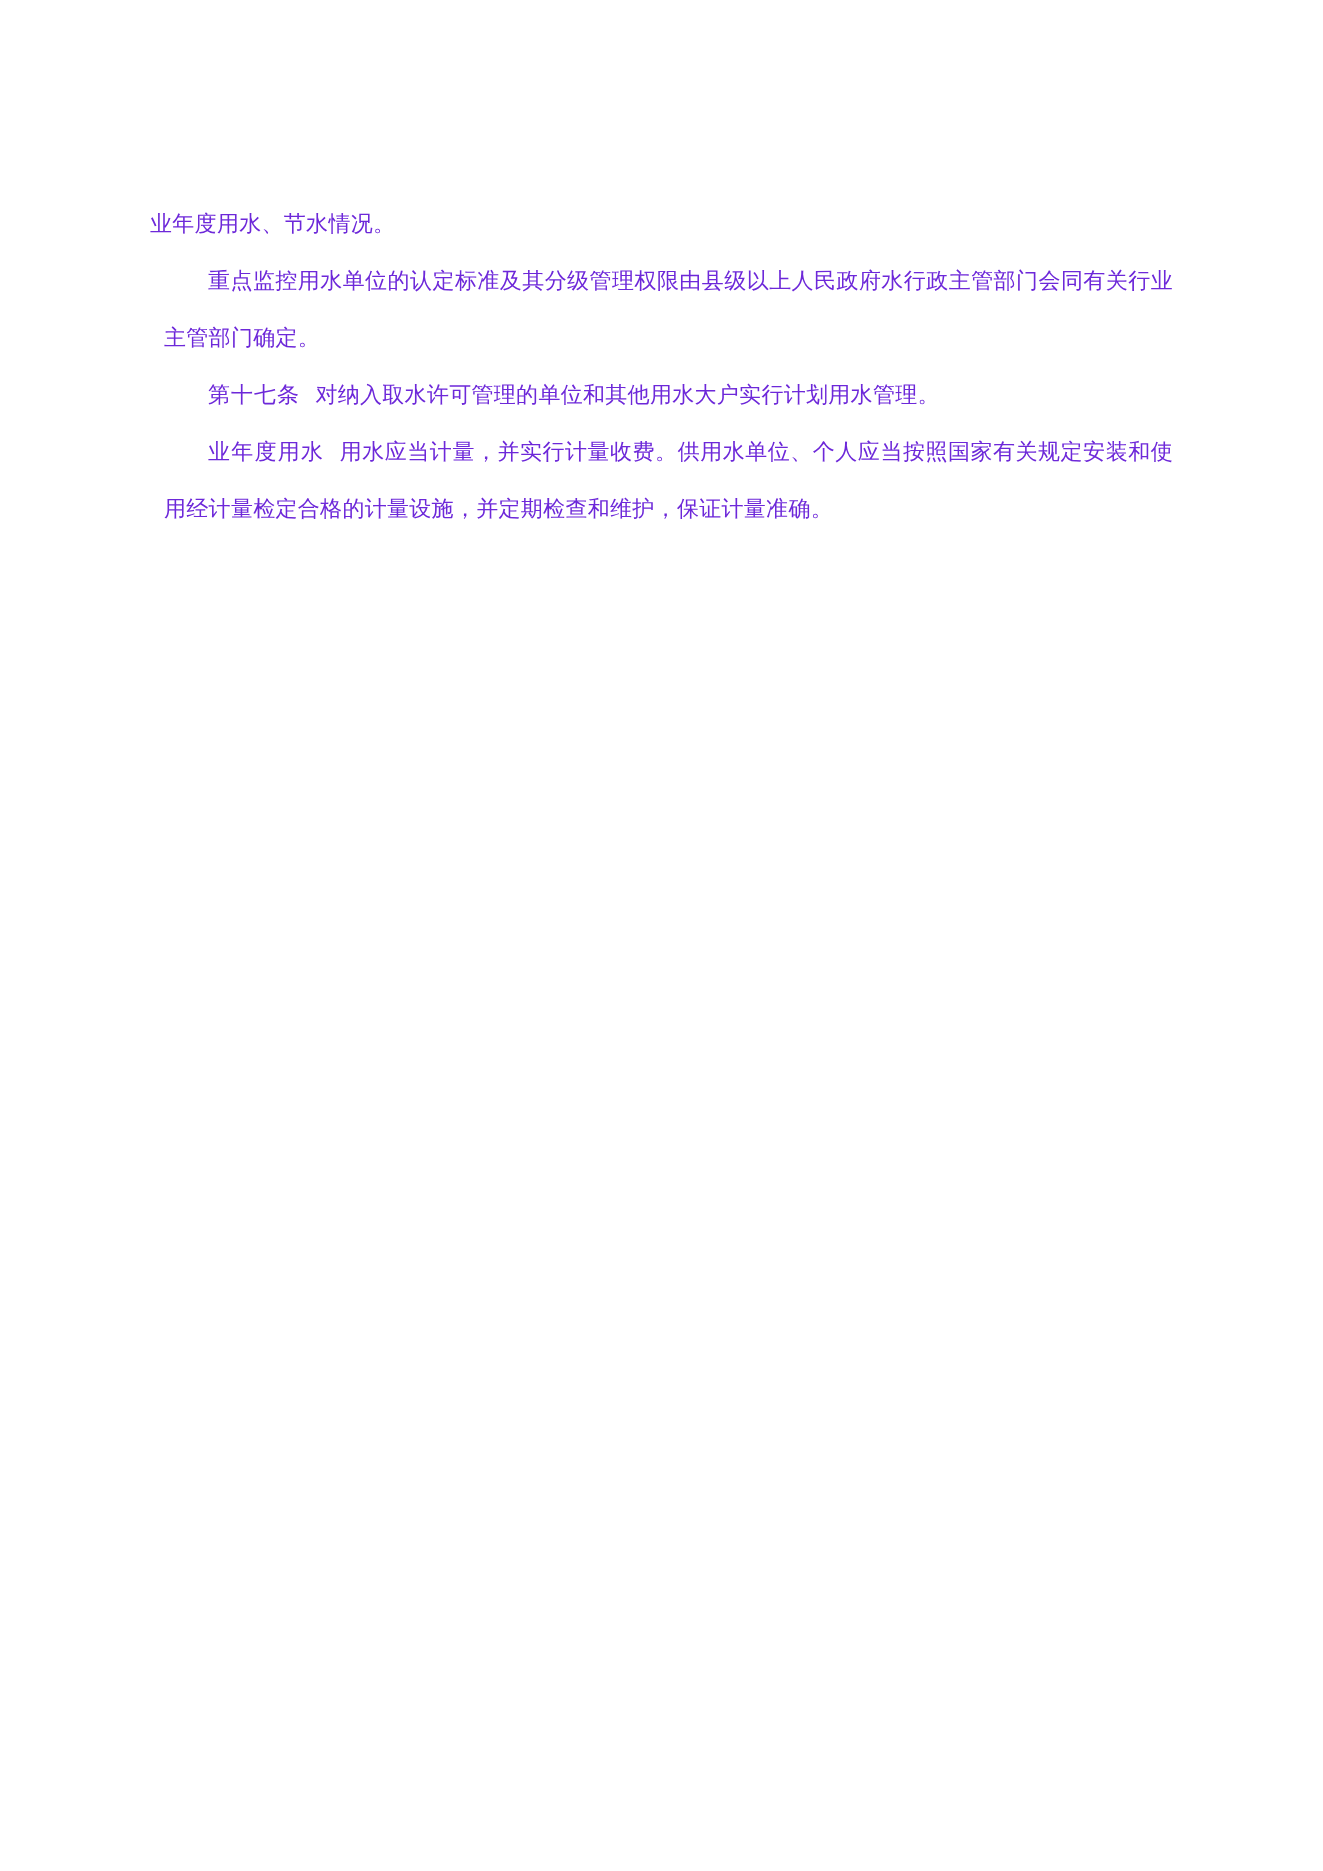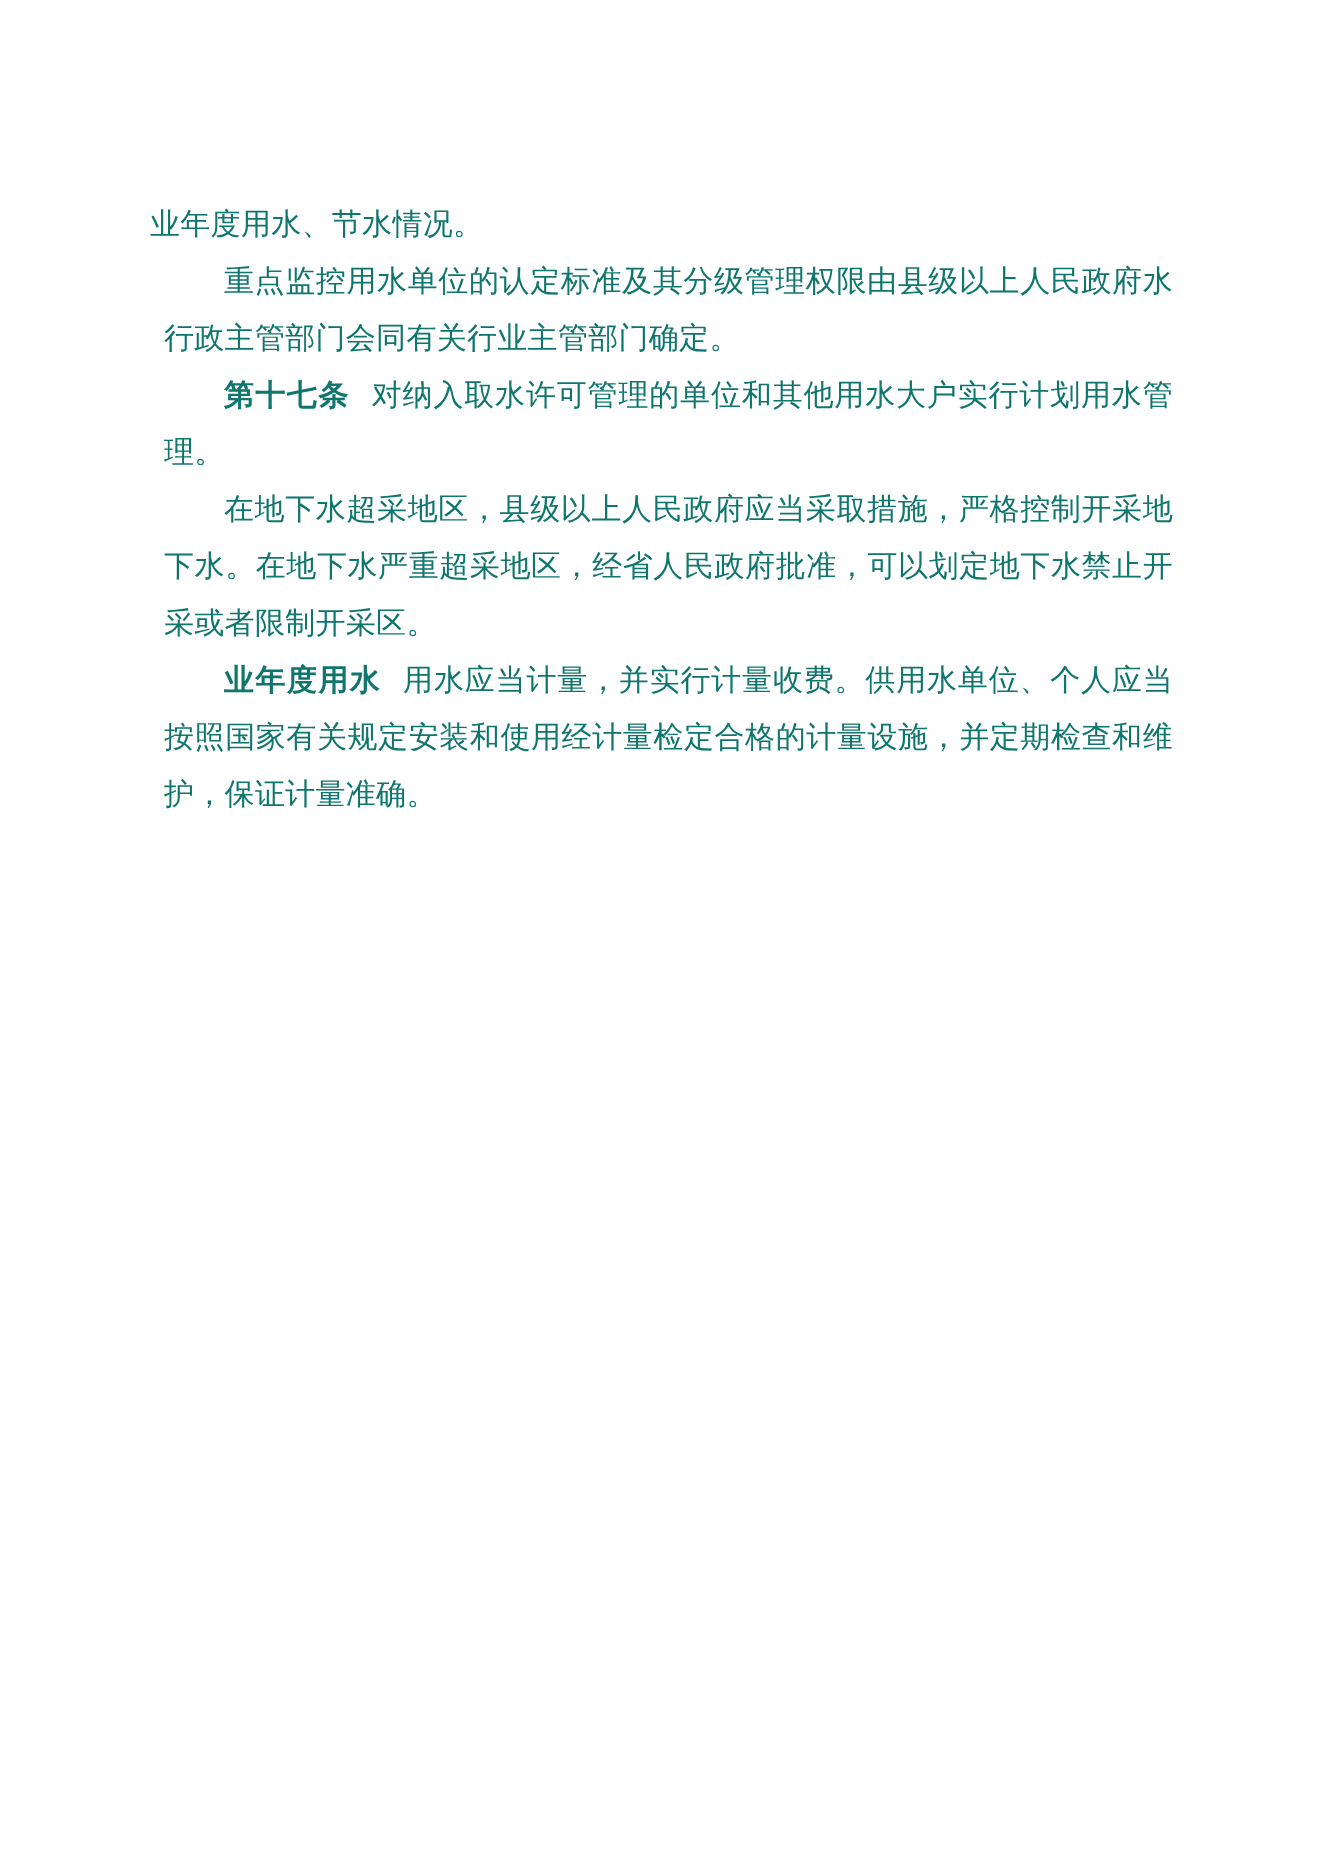--- a/index.html
+++ b/index.html
@@ -16,37 +16,37 @@
   }
   .page {
     position: relative;
     width: 1323px;
     height: 1871px;
     box-sizing: border-box;
     padding: 195px 150px 60px 150px;
     background: #ffffff;
   }
   .doc-body {
-    font-size: 30px;
+    font-size: 22px;
     line-height: 57px;
     letter-spacing: 0.3px;
     text-align: justify;
     text-justify: inter-ideograph;
-    color: #0f766e;
+    color: #6d28d9;
   }
   .para {
     margin: 0;
     text-indent: 0;
   }
   .para.indent {
     text-indent: 2em;
     margin-left: 14px;
   }
   .article-no {
-    font-weight: 700;
+    font-weight: 400;
     letter-spacing: 1px;
   }
   .gap-after-no {
     display: inline-block;
     width: 0.7em;
   }
 </style>
 </head>
 <body>
 
@@ -55,20 +55,19 @@
 
     <p class="para"><span>业年度用水、节水情况。</span></p>
 
     <p class="para indent"><span>重点监控用水单位的认定标准及其分级管理权限由县级以上人民政府水行政主管部门会同有关行业主管部门确定。</span></p>
 
     <p class="para indent"><span class="article-no">第十七条</span><span class="gap-after-no"></span><span>对纳入取水许可管理的单位和其他用水大户实行计划用水管理。</span></p>
 
 
 
 
-    <p class="para indent"><span>在地下水超采地区，县级以上人民政府应当采取措施，严格控制开采地下水。在地下水严重超采地区，经省人民政府批准，可以划定地下水禁止开采或者限制开采区。</span></p>
 
 
     <p class="para indent"><span class="article-no">业年度用水</span><span class="gap-after-no"></span><span>用水应当计量，并实行计量收费。供用水单位、个人应当按照国家有关规定安装和使用经计量检定合格的计量设施，并定期检查和维护，保证计量准确。</span></p>
 
 
   </div>
 </div>
 
 </body></html>

